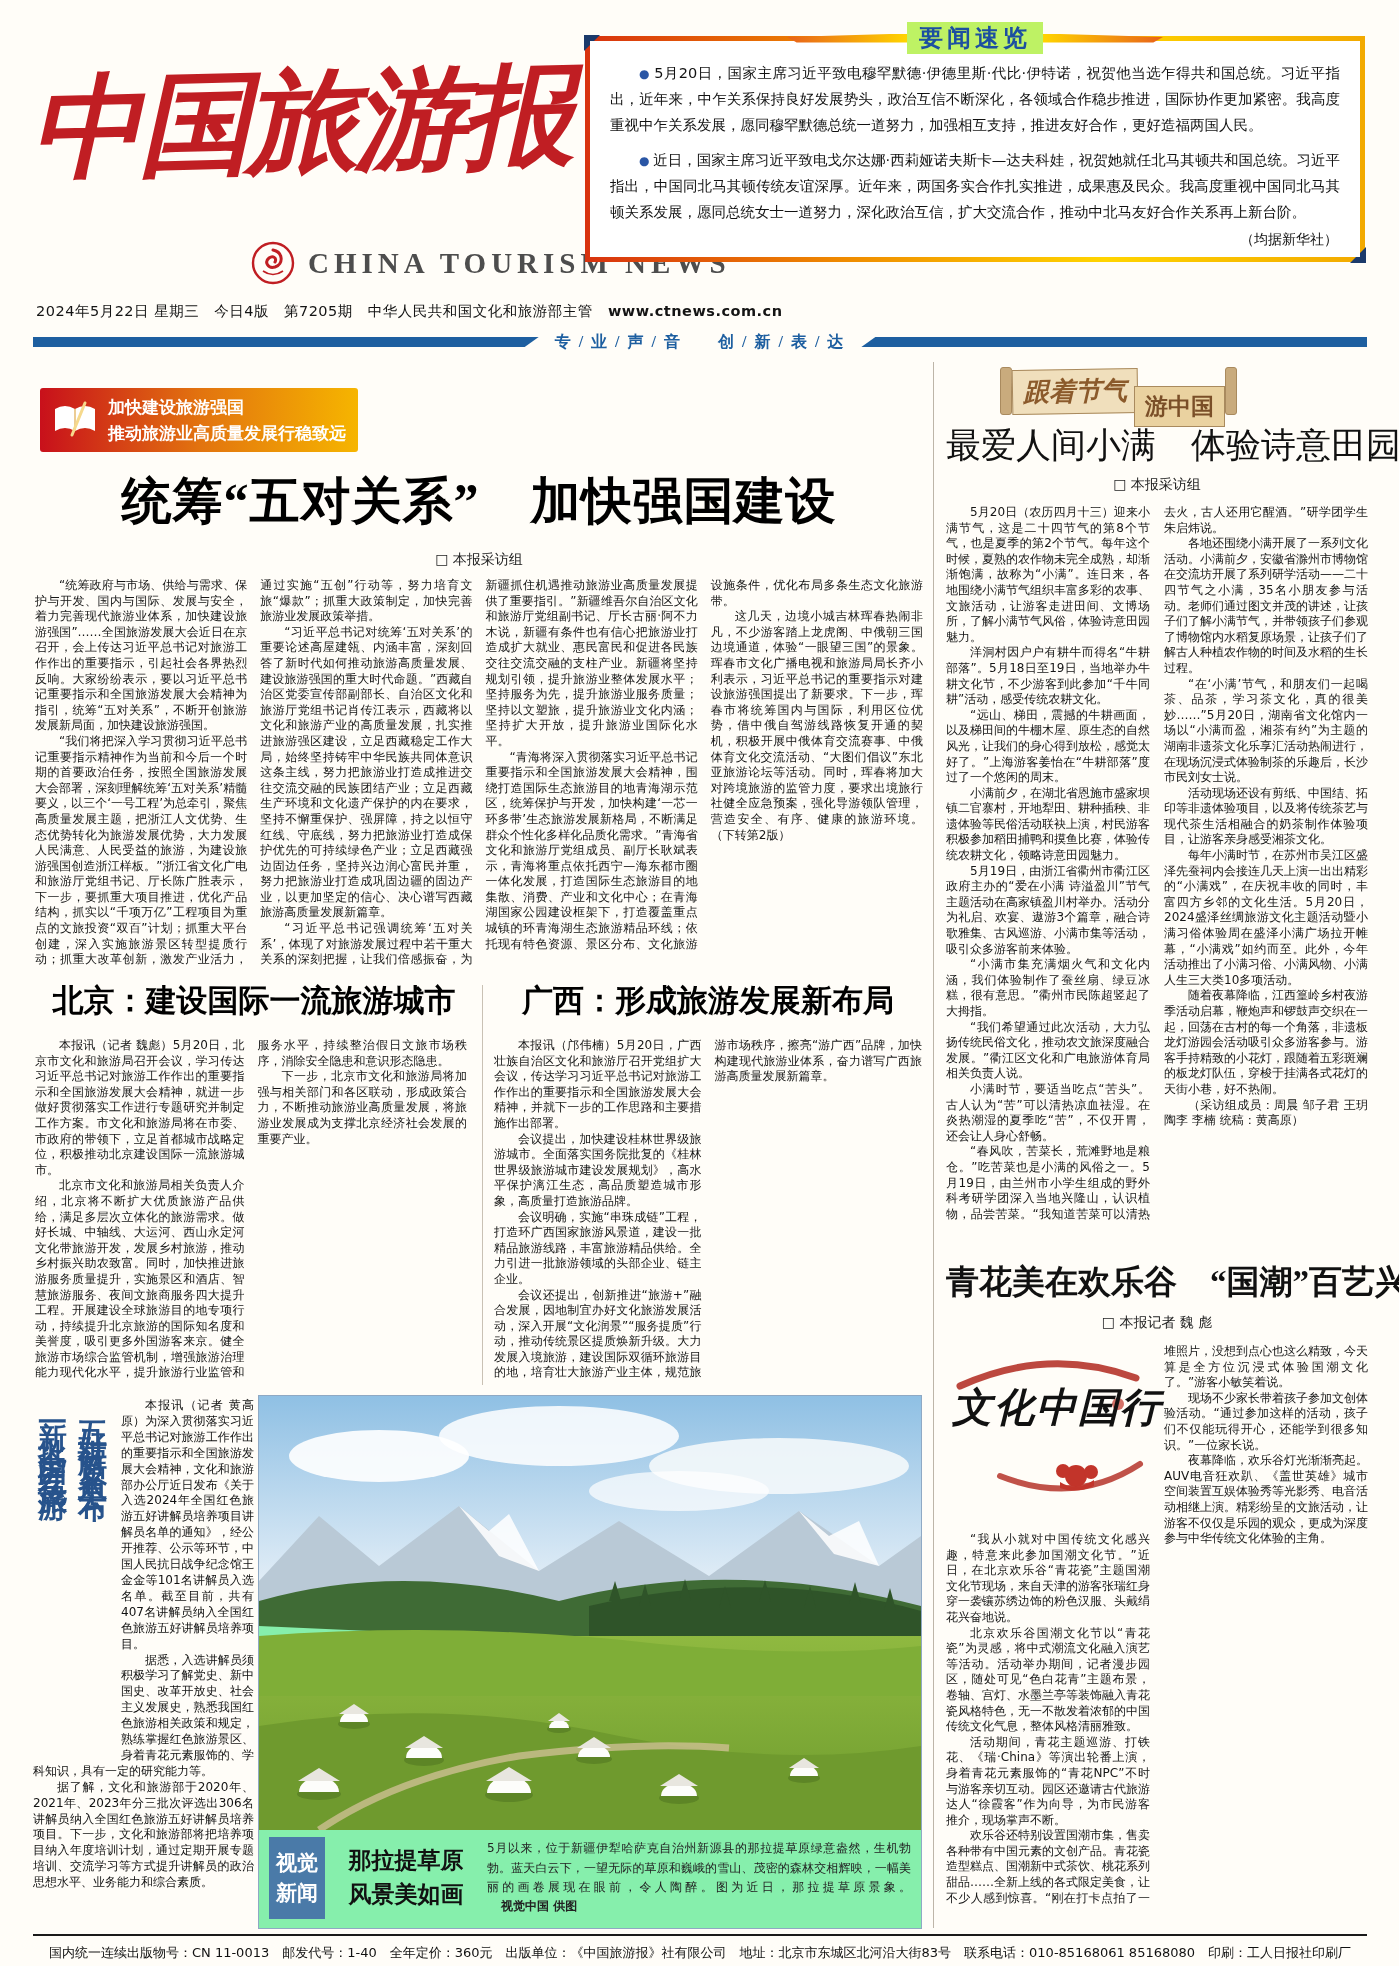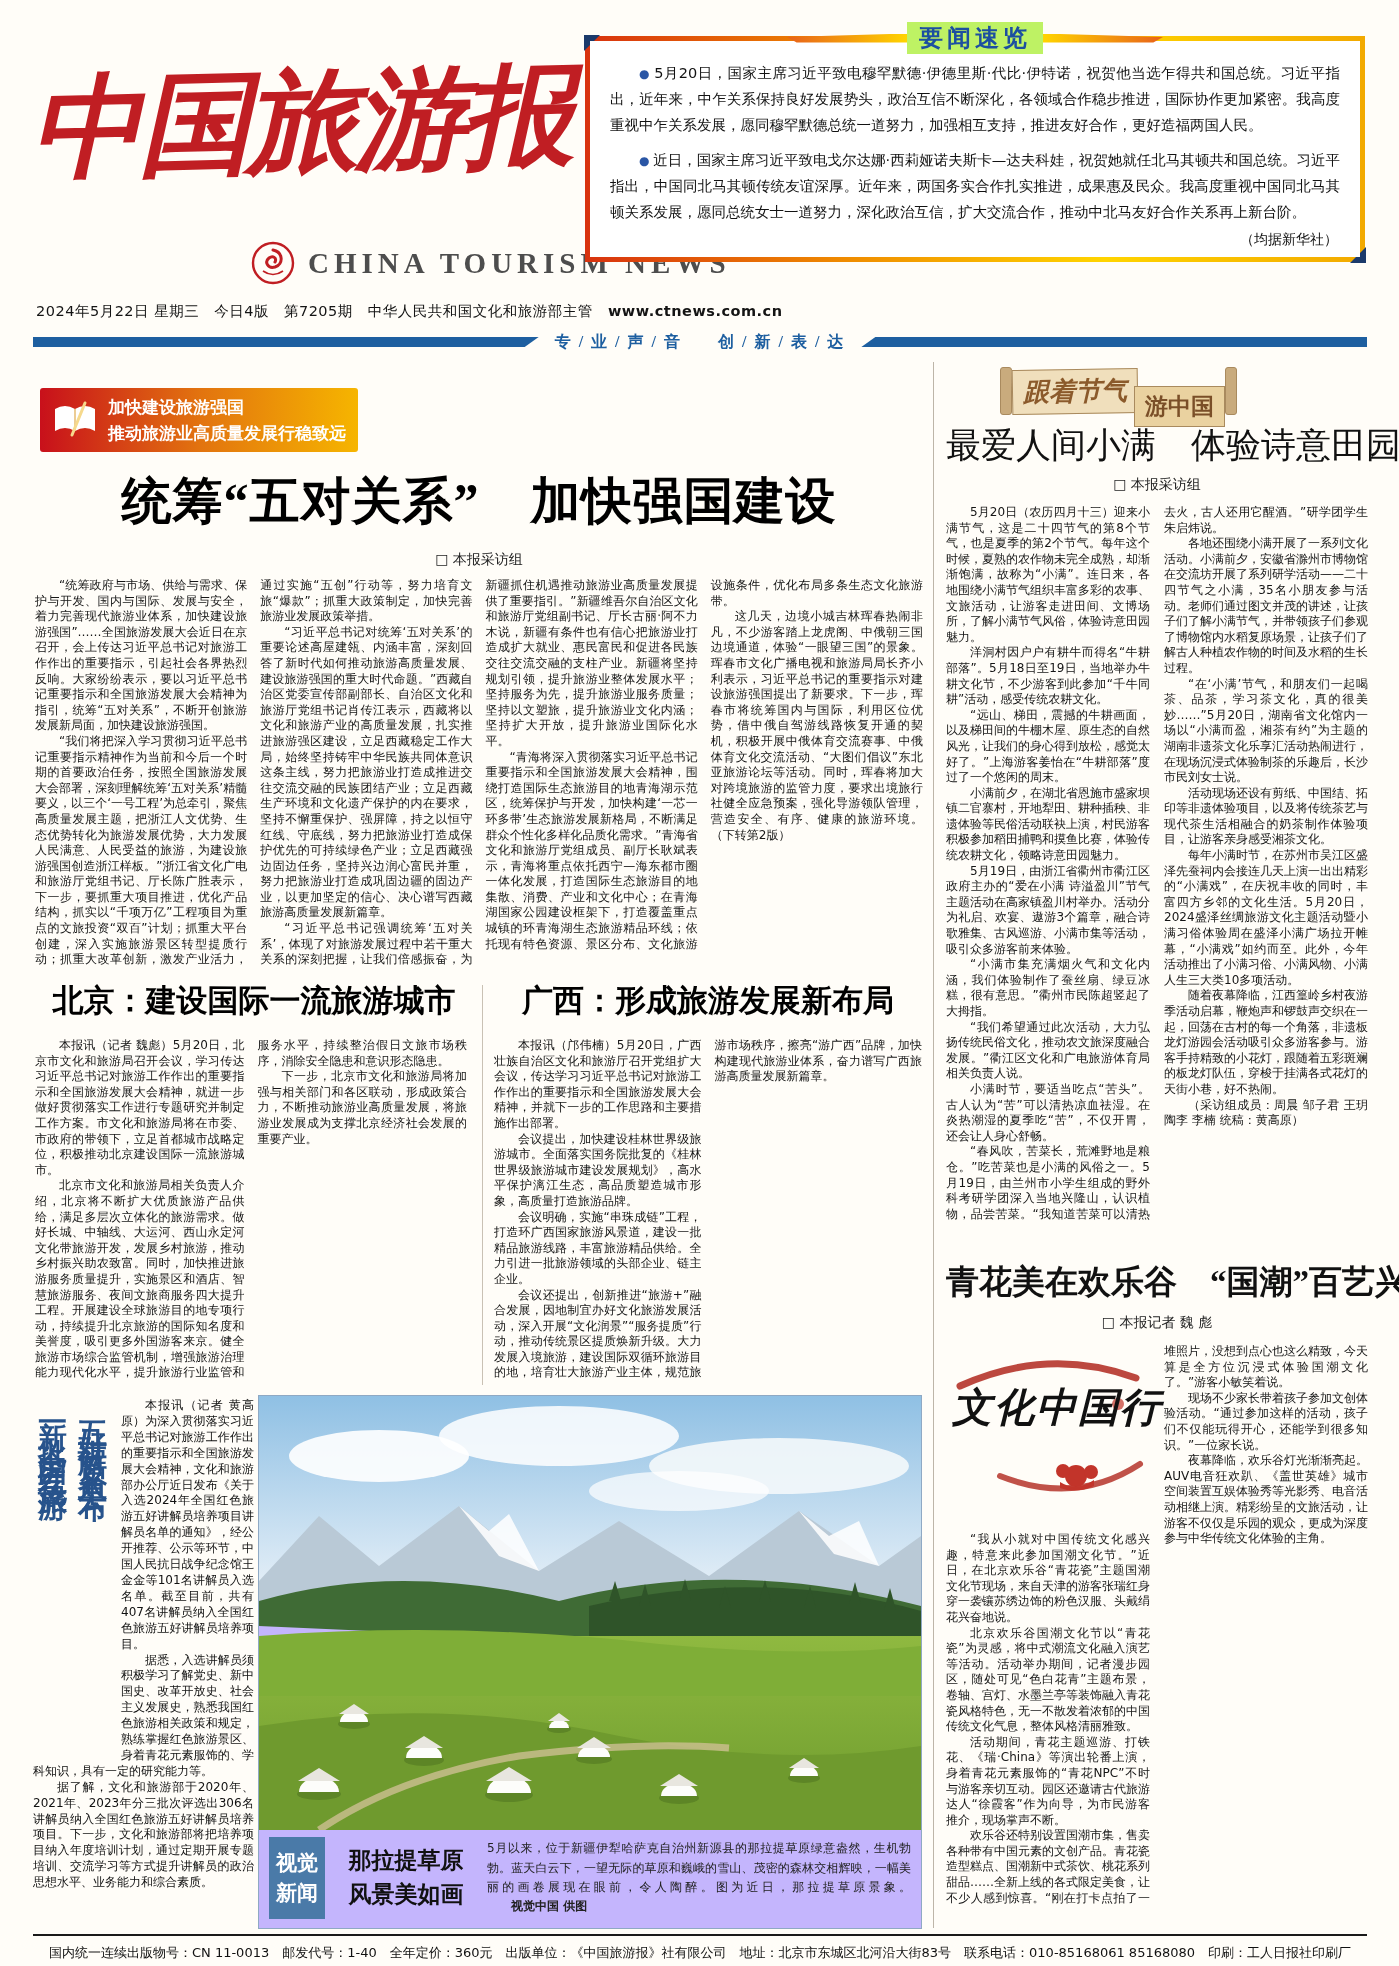--- a/index.html
+++ b/index.html
@@ -72,29 +72,29 @@
 
   
   .red-guide{left:33px;top:1398px;width:221px;height:512px;font-size:12px;line-height:15.9px;
     text-align:justify;overflow:hidden;}
   .red-guide p{margin:0;text-indent:2em;}
   .v-headline{float:left;width:80px;height:352px;margin:0 8px 6px 0;writing-mode:vertical-rl;
     font-family:"Liberation Serif","DejaVu Serif",serif;font-weight:bold;font-size:29px;line-height:40px;
     letter-spacing:9px;color:#27538c;}
 
   
-  .photo-box{left:258px;top:1395px;width:664px;height:534px;border:1px solid #8fa9c4;background:#c4b5fd;box-sizing:border-box;}
+  .photo-box{left:258px;top:1395px;width:664px;height:534px;border:1px solid #8fa9c4;background:#86efac;box-sizing:border-box;}
   .photo{width:662px;height:434px;display:block;}
   .caption-row{height:96px;display:flex;align-items:center;gap:14px;padding:4px 10px;box-sizing:border-box;}
   .vis-badge{width:56px;height:82px;background:#4a7aa8;color:#fff;font-weight:bold;font-size:21px;
     display:flex;flex-direction:column;align-items:center;justify-content:center;line-height:1.45;flex:none;}
   .photo-title{width:134px;text-align:center;font-weight:bold;font-size:23px;line-height:1.5;flex:none;
     font-family:"Liberation Serif","DejaVu Serif",serif;}
   .photo-caption{flex:1;font-size:12px;line-height:1.62;text-align:justify;color:#222;}
-  .photo-credit{white-space:nowrap;margin-left:24px;}
+  .photo-credit{white-space:nowrap;margin-left:14px;}
 
   
   .scroll-badge{left:1000px;top:364px;width:292px;height:54px;display:flex;align-items:center;}
   .roller{width:10px;height:46px;background:#c9ab7d;border:1px solid #a98a5e;border-radius:3px;flex:none;}
   .scroll-panel{background:#f0dfbc;border:1px solid #a98a5e;padding:4px 10px;font-weight:bold;
     font-family:"Liberation Serif","DejaVu Serif",serif;color:#8b5a2b;white-space:nowrap;}
   .scroll-panel.p1{font-size:26px;font-style:italic;transform:rotate(-1deg);}
   .scroll-panel.p2{font-size:23px;background:#ead2a0;margin-left:-4px;transform:translateY(-6px);color:#7a4f28;margin-top:42px;}
   .xm-headline{left:946px;top:422px;width:422px;text-align:center;font-weight:normal;font-size:35px;white-space:nowrap;}
   .xm-byline{left:946px;top:476px;width:422px;}

